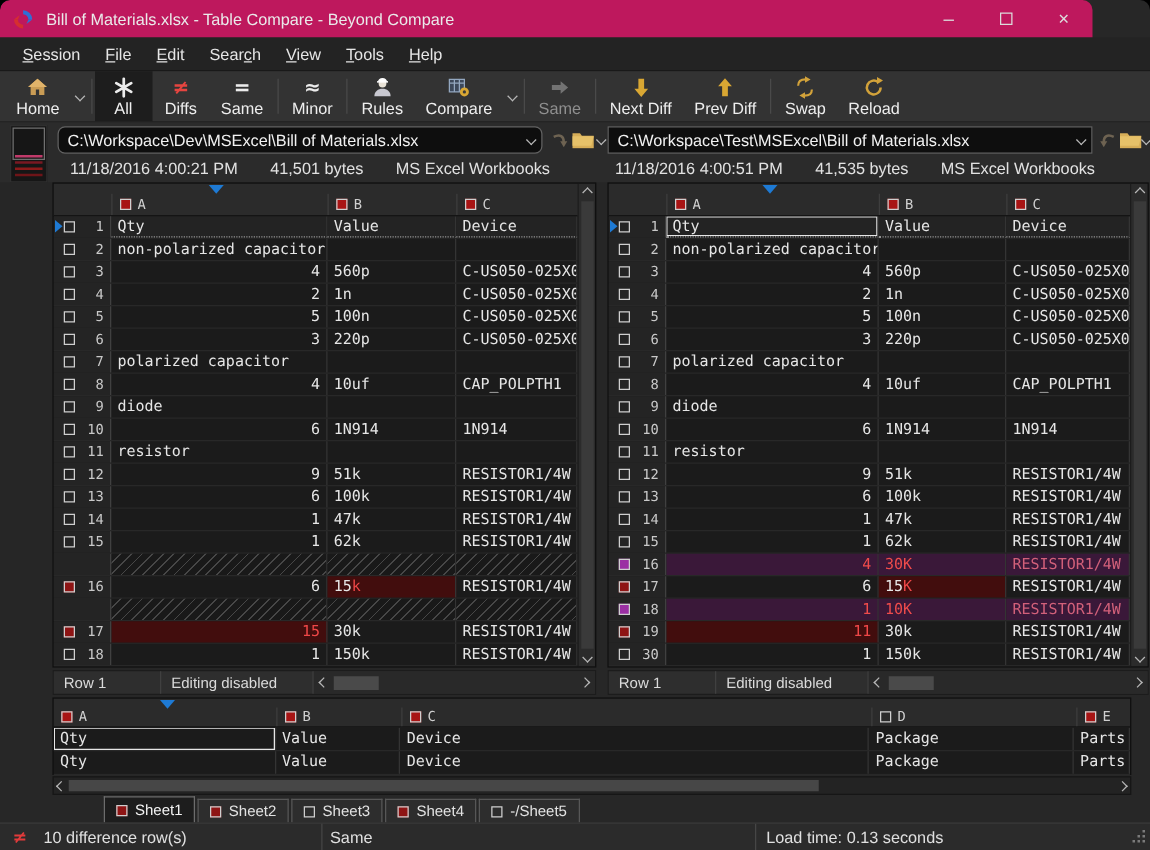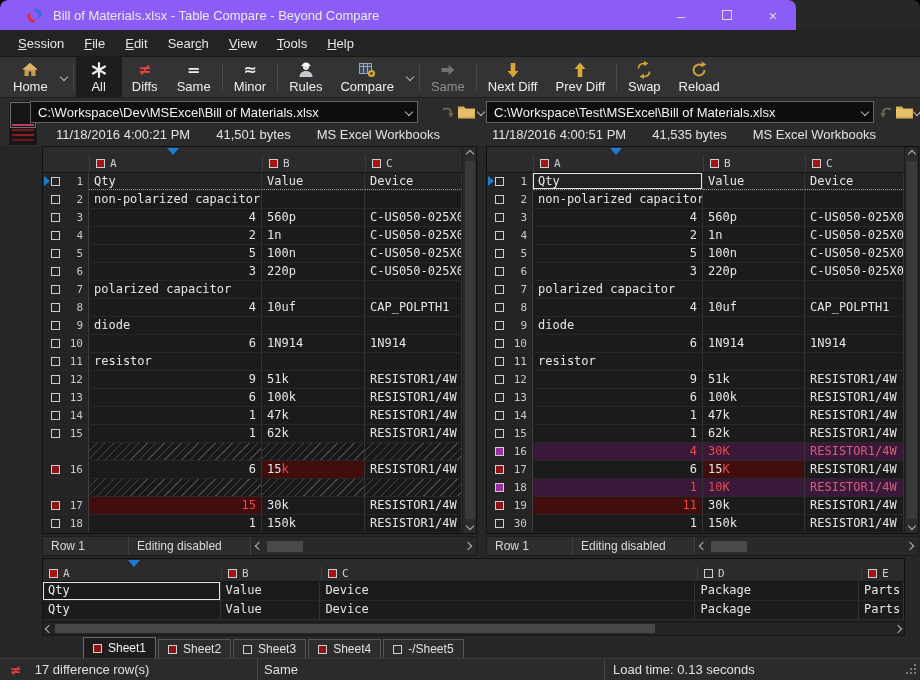--- a/index.html
+++ b/index.html
@@ -1,21 +1,21 @@
 <!DOCTYPE html>
 <html><head>
 <meta charset="utf-8">
 <style>
   html,body{margin:0;padding:0;background:#000;}
   *{box-sizing:border-box;}
   .window{position:relative;width:920px;height:680px;background:#272727;overflow:hidden;
           border-radius:8px 8px 0 0;font-family:"Liberation Sans",sans-serif;}
   
-  .titlebar{position:absolute;left:0;top:0;width:796px;height:30px;background:#8b5cf6;
-            display:flex;align-items:center;border-radius:8px 8px 0 0;padding-left:16px;}
+  .titlebar{position:absolute;left:0;top:0;width:874px;height:30px;background:#be185d;
+            display:flex;align-items:center;border-radius:8px 8px 0 0;}
   .logo{margin-left:10px;display:flex;align-items:center;}
   .title-text{color:#eaeaea;font-size:13px;margin-left:10px;}
   .win-controls{margin-left:auto;display:flex;height:100%;}
   .win-btn{width:46px;height:100%;display:flex;align-items:center;justify-content:center;
            color:#dcdcdc;font-size:15px;}
   .maxbox{width:10px;height:10px;border:1px solid #dcdcdc;display:inline-block;}
   
   .menubar{position:absolute;left:0;top:30px;width:920px;height:27px;background:#232323;
            display:flex;align-items:center;padding-left:8px;border-bottom:1px solid #191919;}
   .menu-item{padding:4px 10px;font-size:13px;color:#e6e6e6;}
@@ -278,21 +278,21 @@
 
   <div class="filebar">
     <div class="thumb">
       <div class="thumb-vp"></div>
       <div class="tline" style="top:23px;background:#c03a6a;"></div>
       <div class="tline" style="top:28px;background:#7a1822;"></div>
       <div class="tline" style="top:33px;background:#8e1a1a;"></div>
       <div class="tline" style="top:38px;background:#6e1418;"></div>
     </div>
 
-    <div class="combo" style="left:30px;width:388px;">
+    <div class="combo" style="left:46px;width:388px;border-radius:6px;">
       <span class="ptext">C:\Workspace\Dev\MSExcel\Bill of Materials.xlsx</span>
       <span class="chev c-down"></span>
     </div>
     <span class="fb-icon" style="left:440px;top:7px;">
       <svg width="16" height="16" viewBox="0 0 16 16">
           <path d="M3 4.5c5-2.5 8-0.5 8 4" fill="none" stroke="#6e6352" stroke-width="2"></path>
           <path d="M8.2 8h5.6L11 12.8z" fill="#6e6352"></path>
         </svg>
     </span>
     <span class="fb-icon" style="left:457px;top:6px;">
@@ -843,21 +843,21 @@
       </div>
       <div class="tab">
         <span class="mk"></span>
         <span>-/Sheet5</span>
       </div>
     </div>
 
   <div class="statusbar">
     <div class="sb-1">
       <span class="sb-diff-icon">≠</span>
-      <span>17 difference row(s)</span>
+      <span>10 difference row(s)</span>
     </div>
     <div class="sb-2">
       <span>Same</span>
     </div>
     <div class="sb-3">
       <span>Load time: 0.13 seconds</span>
     </div>
     <div class="grip"></div>
   </div>
 

